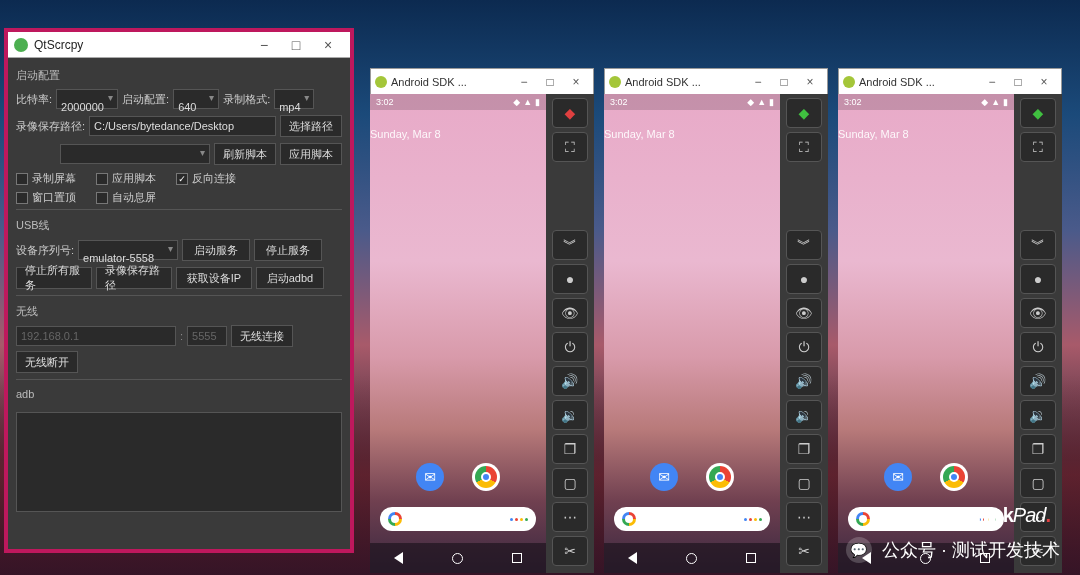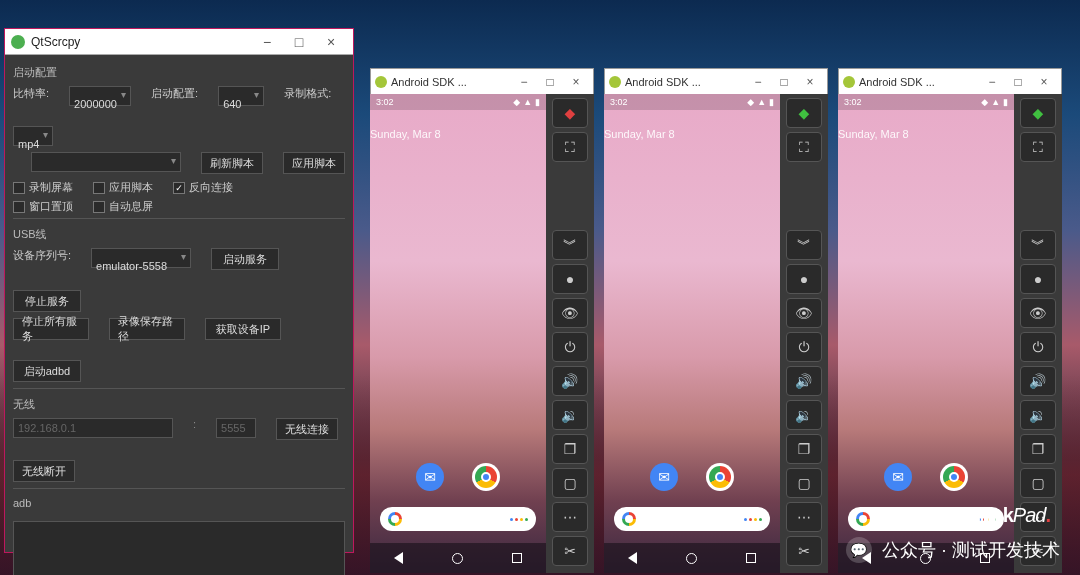--- a/index.html
+++ b/index.html
@@ -9,33 +9,33 @@
     position: relative; overflow: hidden;
   }
   .desert-overlay {
     position: absolute; bottom: 0; left: 0; right: 0; height: 200px;
     background: linear-gradient(to bottom, transparent, rgba(120,30,40,0.6), rgba(60,20,40,0.8));
   }
 
   
   .qt-window {
     position: absolute; left: 4px; top: 28px; width: 350px; height: 525px;
-    background: #3a3a3a; border: 1px solid #be185d; font-size: 11px; color: #ddd;
+    background: #3a3a3a; border: 4px solid #be185d; font-size: 11px; color: #ddd;
   }
   .qt-titlebar {
     height: 26px; background: #fff; color: #222; display: flex; align-items: center;
     padding: 0 6px; border-bottom: 1px solid #aaa;
   }
   .qt-titlebar .icon { width: 14px; height: 14px; background: #4caf50; border-radius: 50%; margin-right: 6px; }
   .qt-titlebar .title { flex: 1; font-size: 12px; }
   .qt-titlebar .wbtn { width: 32px; text-align: center; color: #555; cursor: pointer; font-size: 14px; }
 
   .qt-body { padding: 6px 8px; }
   .group-label { font-size: 11px; color: #bbb; margin: 4px 0 6px 0; }
-  .form-row { display: flex; align-items: flex-start; gap: 20px; margin-bottom: 6px; flex-wrap: wrap; }
+  .form-row { display: flex; align-items: center; gap: 4px; margin-bottom: 6px; flex-wrap: wrap; }
   .form-label { font-size: 11px; color: #ccc; white-space: nowrap; }
   .dropdown {
     background: #2a2a2a; border: 1px solid #555; color: #ddd; height: 20px;
     padding: 16px 18px 0 4px; font-size: 11px; position: relative; display: inline-flex; align-items: center;
   }
   .dropdown::after { content: "▾"; position: absolute; right: 4px; top: 2px; color: #888; font-size: 10px; }
   .text-input {
     background: #2a2a2a; border: 1px solid #555; color: #ddd; height: 20px;
     padding: 0 4px; font-size: 11px; display: inline-flex; align-items: center;
   }
@@ -124,20 +124,25 @@
 
     <div class="form-row">
       <span class="form-label">比特率:</span>
       <span class="dropdown" style="width:62px">2000000</span>
       <span class="form-label">启动配置:</span>
       <span class="dropdown" style="width:46px">640</span>
       <span class="form-label">录制格式:</span>
       <span class="dropdown" style="width:40px">mp4</span>
     </div>
 
+    <div class="form-row">
+      <span class="form-label">录像保存路径:</span>
+      <span class="text-input" style="flex:1">C:/Users/bytedance/Desktop</span>
+      <span class="btn">选择路径</span>
+    </div>
 
     <div class="form-row" style="justify-content:flex-end">
       <span class="dropdown" style="width:150px"></span>
       <span class="btn">刷新脚本</span>
       <span class="btn">应用脚本</span>
     </div>
 
     <div class="checkbox-row">
       <span class="checkbox">
           <span class="box"></span>

